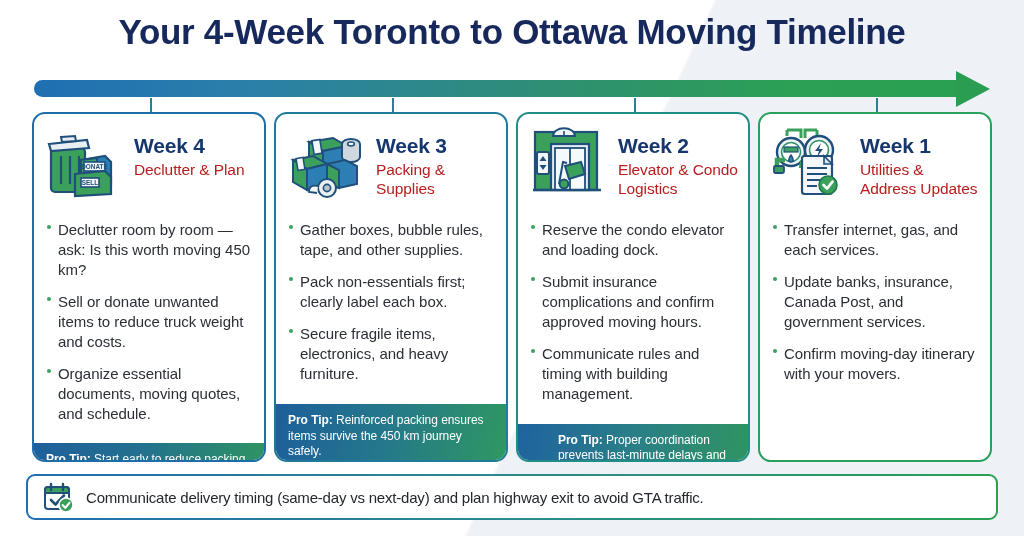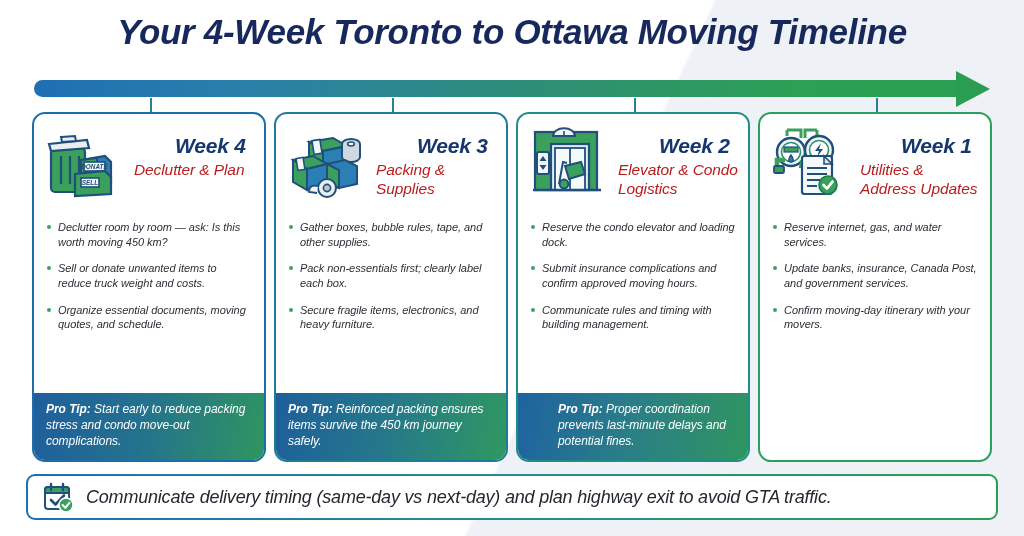--- a/index.html
+++ b/index.html
@@ -17,21 +17,21 @@
   }
 
   
   .bg-wedge {
     position: absolute;
     inset: 0;
     background: linear-gradient(115deg, #ffffff 0%, #ffffff 56%, #eef1f5 56.3%, #eef1f5 100%);
     z-index: 0;
   }
 
-  .page { position: relative; z-index: 1; width: 1024px; height: 500px; font-style: italic; }
+  .page { position: relative; z-index: 1; width: 1024px; height: 500px; }
 
   
   .title {
     text-align: center;
     color: #16285c;
     font-size: 35px;
     font-weight: 700;
     letter-spacing: -0.3px;
     padding-top: 12px;
     line-height: 1.12;
@@ -114,41 +114,40 @@
   .icon-box svg { display: block; }
 
   .head-text { padding-top: 10px; flex: 1 1 auto; min-width: 0; }
 
   .week {
     color: #16376e;
     font-size: 21px;
     font-weight: 700;
     line-height: 1.1;
     letter-spacing: -0.2px;
-    margin-left: 41px;
   }
   .subtitle {
     color: #b91c1c;
     font-size: 15.5px;
     font-weight: 500;
     line-height: 1.25;
     margin-top: 3px;
     letter-spacing: -0.1px;
   }
 
   .bullets {
     list-style: none;
     padding: 10px 12px 8px 12px;
     flex: 1 1 auto;
   }
   .bullets li {
     position: relative;
     padding-left: 12px;
     margin-bottom: 12px;
-    font-size: 11px;
+    font-size: 15px;
     line-height: 1.33;
     color: #2b2f36;
     letter-spacing: -0.05px;
   }
   .bullets li::before {
     content: "";
     position: absolute;
     left: 1px;
     top: 5px;
     width: 4px; height: 4px;
@@ -184,21 +183,21 @@
     padding: 0 14px;
     gap: 12px;
     border: 2px solid transparent;
     background-image: linear-gradient(#ffffff,#ffffff),
                       linear-gradient(90deg,#1f6fb2 0%, #2a8a8c 50%, #2aa052 100%);
     background-origin: border-box;
     background-clip: padding-box, border-box;
   }
   .banner-text {
     color: #23272e;
-    font-size: 18px;
+    font-size: 15px;
     letter-spacing: -0.2px;
   }
   .banner-icon { flex: 0 0 32px; display:flex; align-items:center; }
 </style>
 </head>
 <body>
 
 <div class="bg-wedge"></div>
 
 <div class="page">
@@ -350,21 +349,21 @@
             <circle cx="57" cy="59" r="9" fill="#3aa05c" stroke="#1f7a4a" stroke-width="1.6"></circle>
             <path d="M52.5 59 L56 62.6 L61.5 55.6" stroke="#ffffff" stroke-width="2.6" fill="none" stroke-linecap="round" stroke-linejoin="round"></path>
           </svg>
         </div>
         <div class="head-text">
           <div class="week">Week 1</div>
           <div class="subtitle">Utilities &amp; Address Updates</div>
         </div>
       </div>
       <ul class="bullets">
-        <li>Reserve internet, gas, and water services.</li>
+        <li>Transfer internet, gas, and each services.</li>
         <li>Update banks, insurance, Canada Post, and government services.</li>
         <li>Confirm moving-day itinerary with your movers.</li>
       </ul>
     </div>
 
   </div>
 
   <div class="banner">
     <div class="banner-icon">
       <svg width="32" height="32" viewBox="0 0 32 32">

